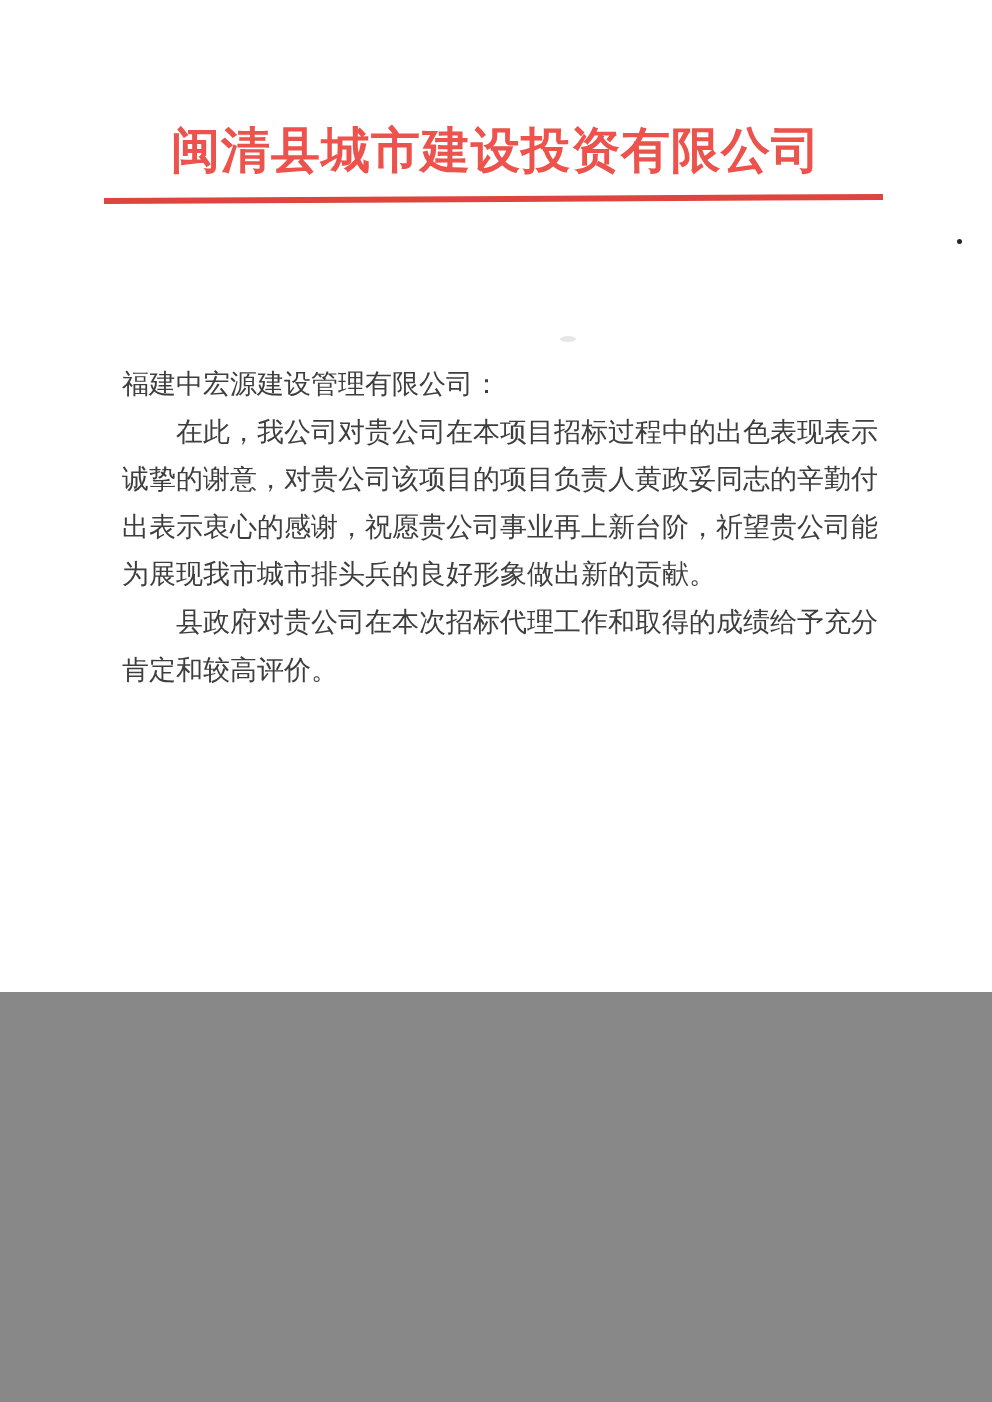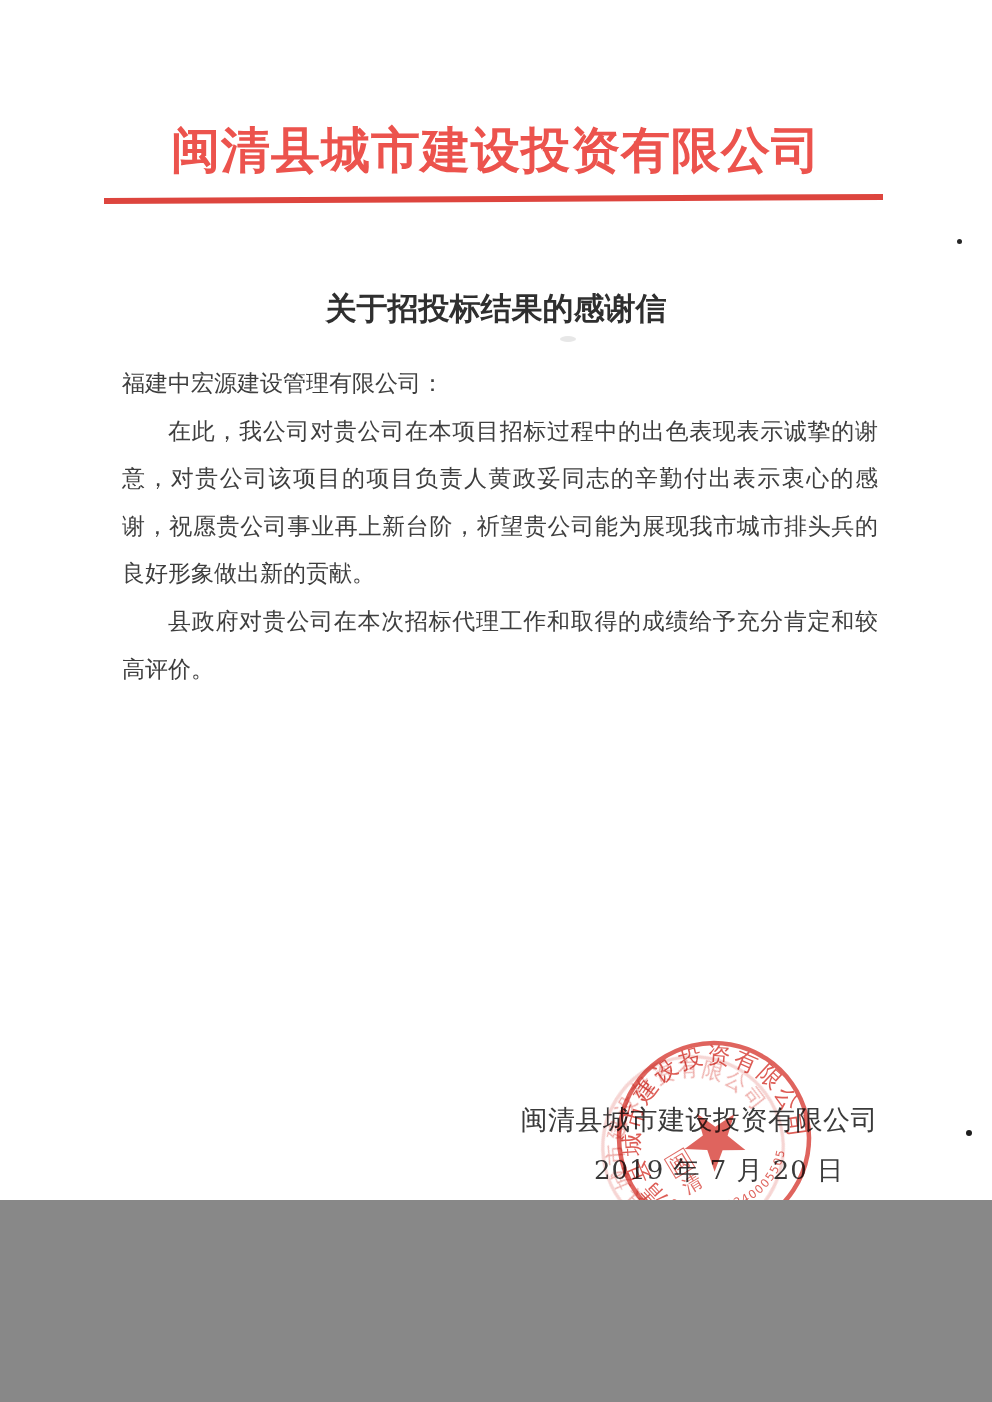--- a/index.html
+++ b/index.html
@@ -1,18 +1,18 @@
 <!DOCTYPE html>
 <html><head>
 <meta charset="utf-8">
 <style>
   html,body{margin:0;padding:0;background:#888;}
   .page{
     position:relative;
-    width:992px;height:1200px;
+    width:992px;height:992px;
     margin:0 auto;
     background:#ffffff;
     overflow:hidden;
     font-family:"DejaVu Serif","Liberation Serif",serif;
   }
   
   .letterhead{
     position:absolute;top:118px;left:0;width:100%;
     text-align:center;
     font-size:49px;font-weight:700;
@@ -29,21 +29,21 @@
   .letter-title{
     position:absolute;top:288px;left:0;width:100%;
     text-align:center;
     font-size:31px;font-weight:600;
     color:#2f2f2f;
     font-family:"DejaVu Sans","Liberation Sans",sans-serif;
   }
   
   .letter-body{
     position:absolute;top:360px;left:122px;width:756px;
-    font-size:23px;line-height:47.6px;
+    font-size:27px;line-height:47.6px;
     color:#3e3e3e;
     text-align:justify;
   }
   .letter-body p{margin:0;padding:0;}
   .letter-body p.indent{text-indent:2em;}
   
   .signature{
     position:absolute;top:1102px;left:122px;width:756px;
     text-align:right;
     font-size:27px;color:#3a3a3a;
@@ -89,21 +89,20 @@
           background:#c9c9c9;opacity:0.45;border-radius:50%;}
 </style>
 </head>
 <body>
 
 <div class="page">
 
   <div class="letterhead">闽清县城市建设投资有限公司</div>
   <div class="letterhead-rule"></div>
 
-  <div class="letter-title">关于招投标结果的感谢信</div>
 
   <div class="letter-body">
     <p>福建中宏源建设管理有限公司：</p>
     <p class="indent">在此，我公司对贵公司在本项目招标过程中的出色表现表示诚挚的谢意，对贵公司该项目的项目负责人黄政妥同志的辛勤付出表示衷心的感谢，祝愿贵公司事业再上新台阶，祈望贵公司能为展现我市城市排头兵的良好形象做出新的贡献。</p>
     <p class="indent">县政府对贵公司在本次招标代理工作和取得的成绩给予充分肯定和较高评价。</p>
   </div>
 
   <div class="signature">闽清县城市建设投资有限公司</div>
   <div class="sig-date">2019 年 7 月 20 日</div>
 

